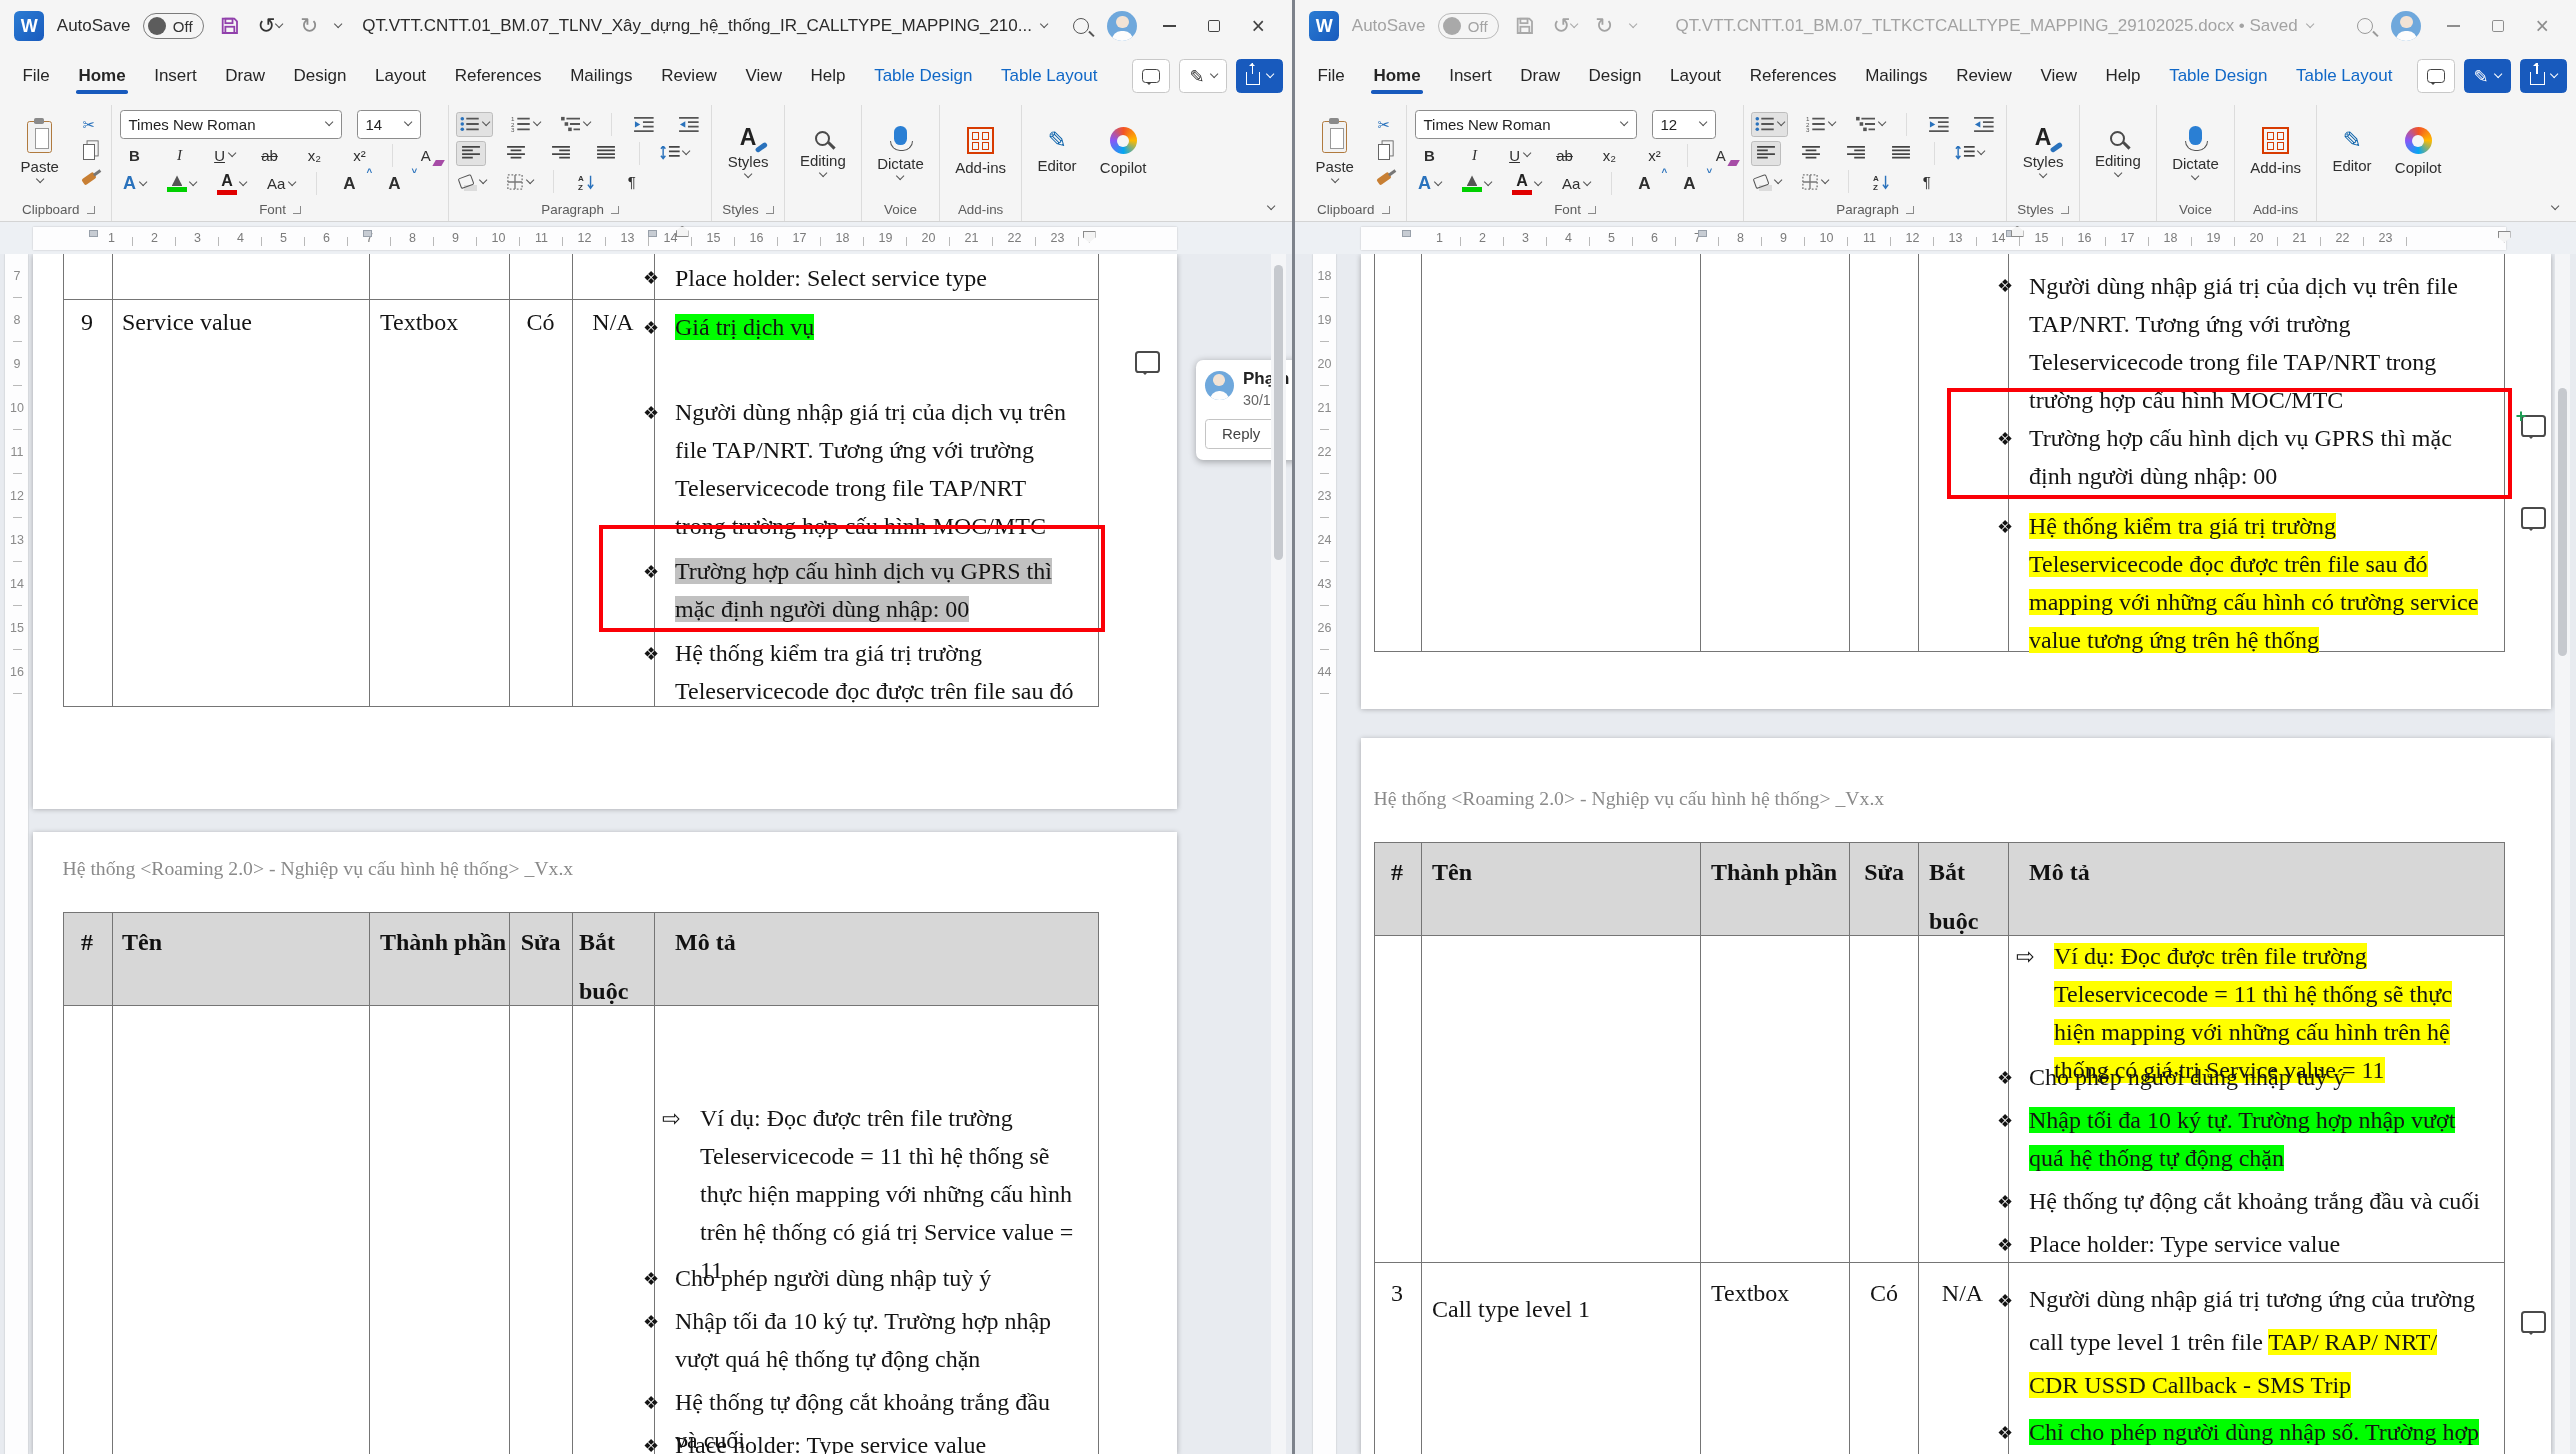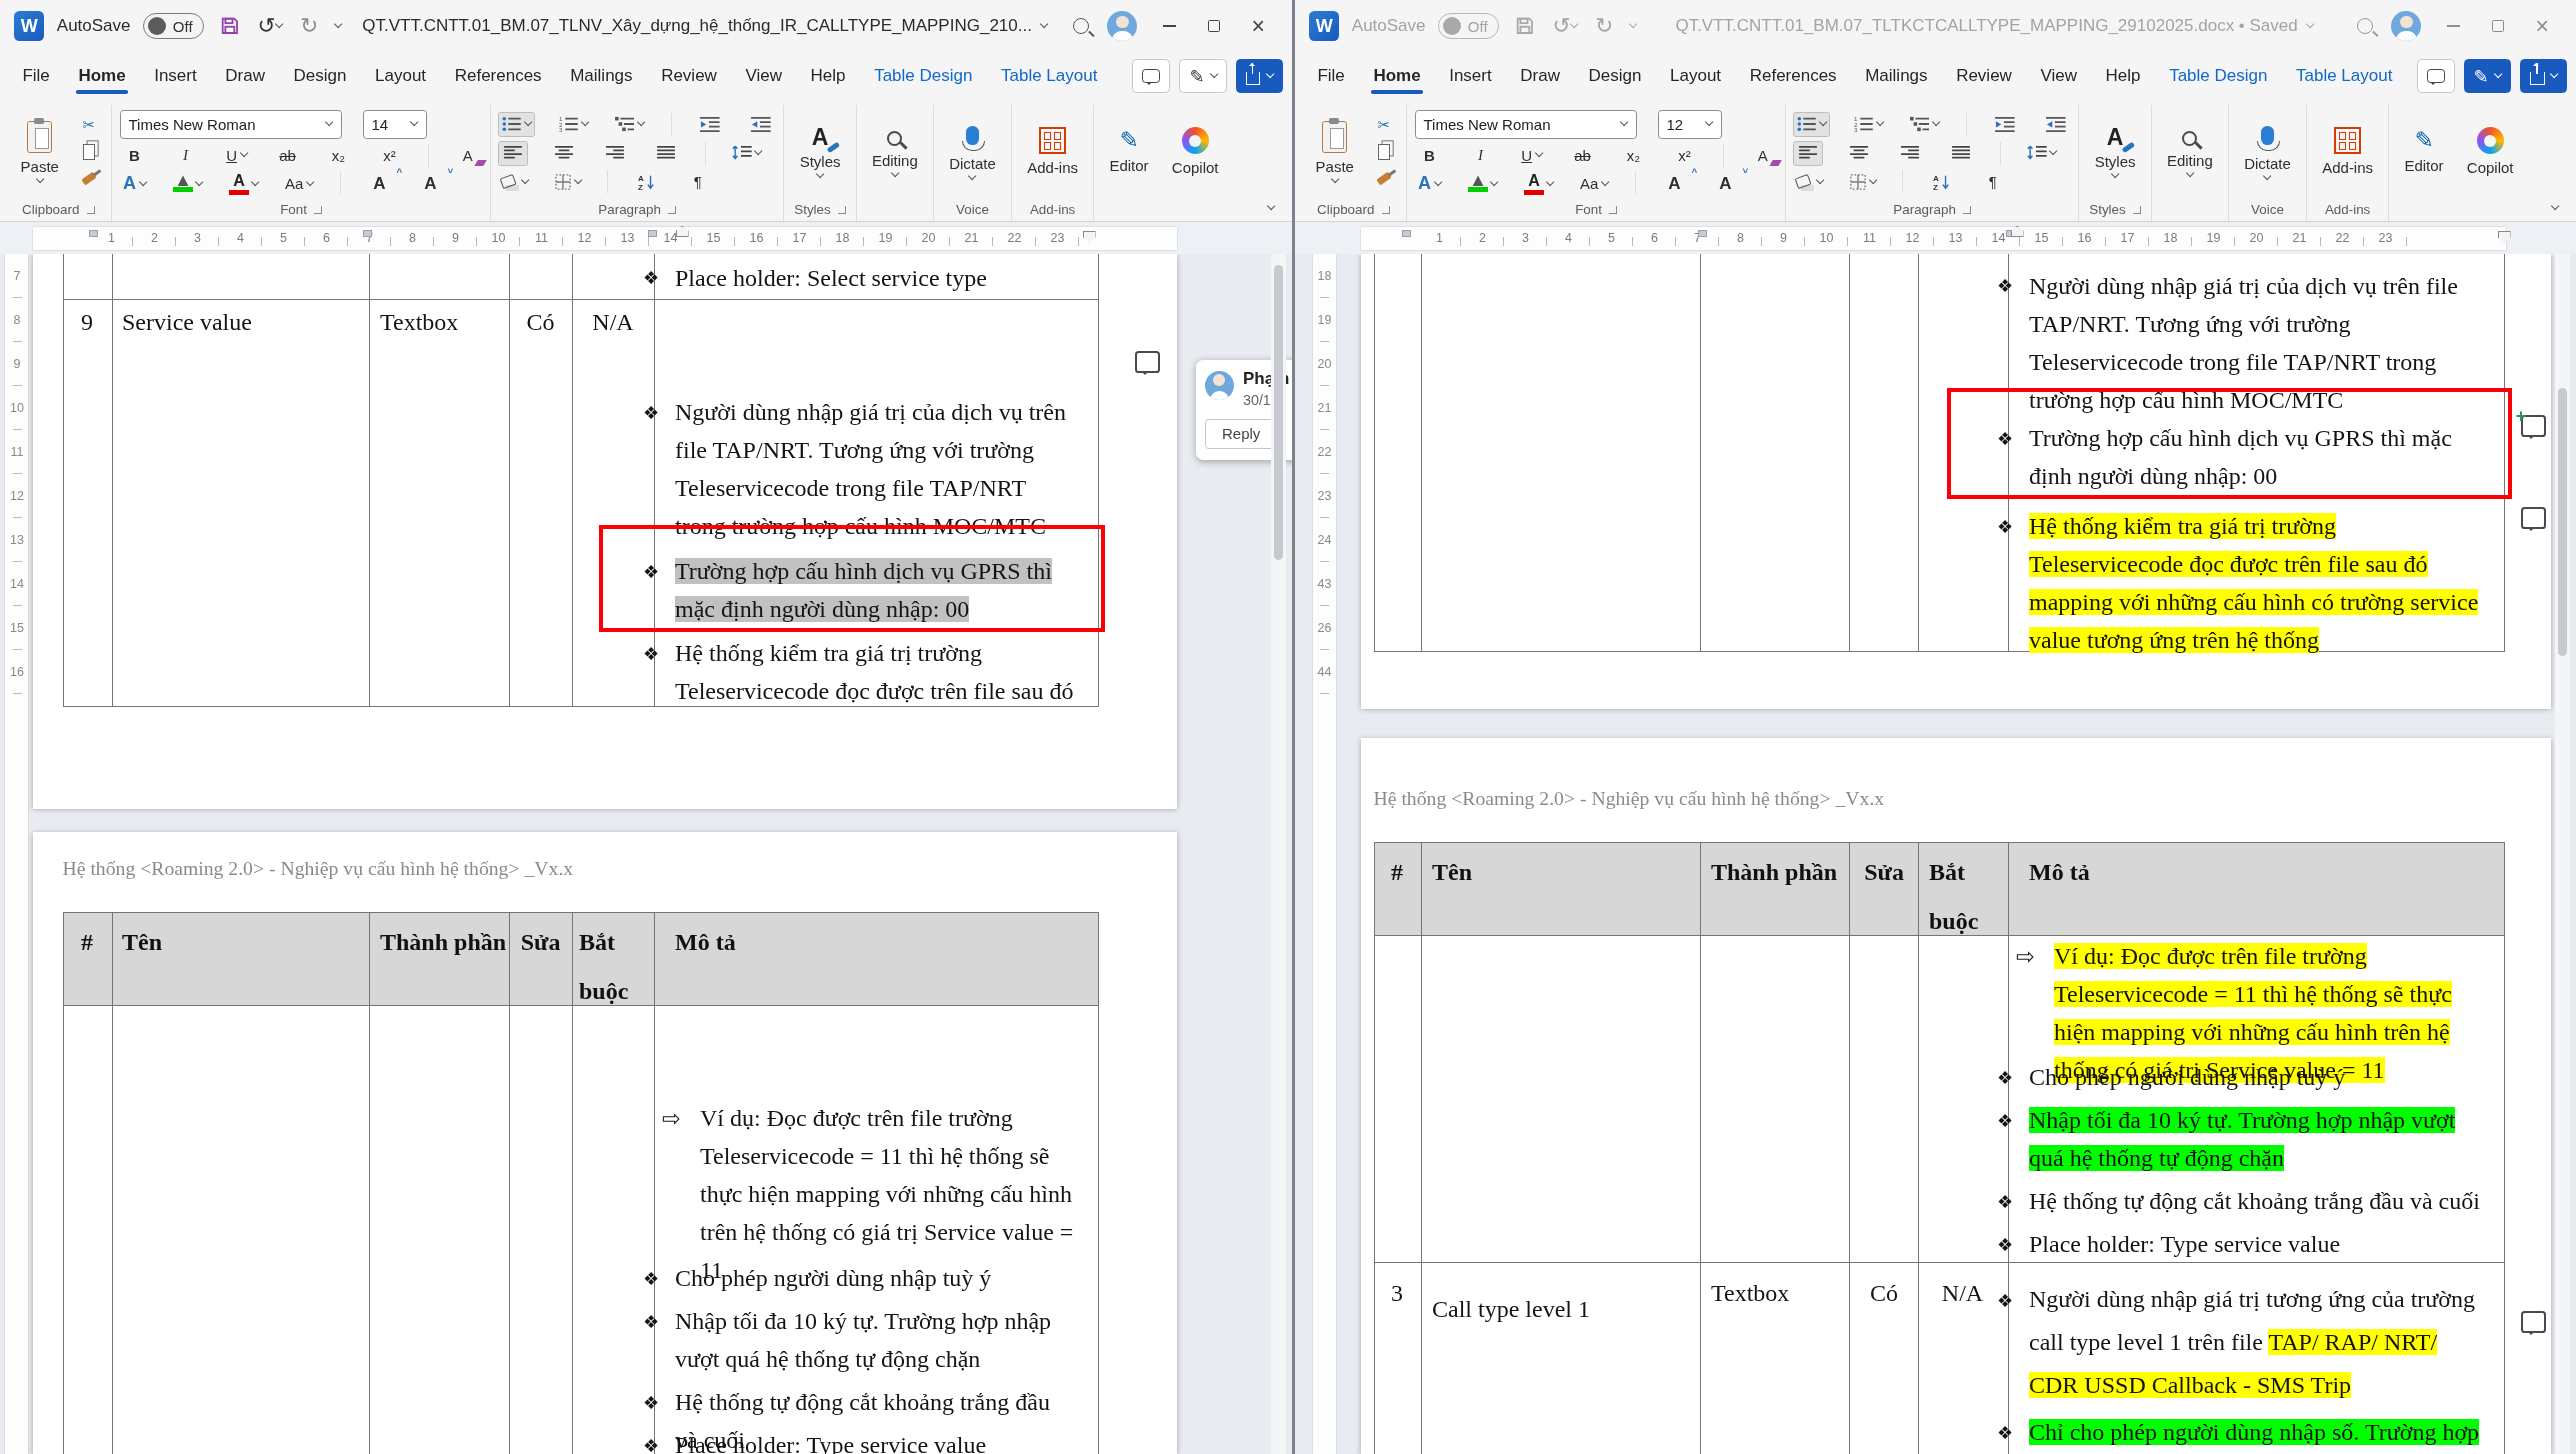--- a/index.html
+++ b/index.html
@@ -61,21 +61,21 @@
   .clipic{width:25px;height:32px;border:1.8px solid #b07a3e;border-radius:2.7px;background:#f2f2f2;position:relative}
   .clipic::before{content:"";position:absolute;left:5.4px;top:-4.5px;width:10.7px;height:6.3px;background:#8a8a8a;border-radius:1.8px}
   .clipic::after{content:"";position:absolute;left:6.3px;top:5.4px;width:12.5px;height:19.7px;background:#fff;border:0.9px solid #999}
   .minicol{display:flex;flex-direction:column;gap:1.8px}
   .sbtn{min-width:30px;height:25px;display:flex;align-items:center;justify-content:center;font-size:15px;color:#2f2f2f;gap:3.6px;padding:0 2.7px;border-radius:2.7px}
   .sbtn.on{background:#e2e2e2;border:0.9px solid #bdbdbd}
   .copyic{width:12.5px;height:16px;border:1.8px solid #666;background:#fff;box-shadow:3.6px -3.6px 0 -0.9px #f5f5f5,3.6px -3.6px 0 0 #666}
   .fpic{width:14.3px;height:7.2px;background:#c87f33;border-radius:1.8px;position:relative;transform:rotate(-35deg)}
   .fpic::after{content:"";position:absolute;right:-7.2px;top:1.8px;width:8px;height:3.6px;background:#777}
   .fontrows{display:flex;flex-direction:column;gap:3.6px;padding-top:2.7px}
-  .frow{display:flex;align-items:center;gap:21px}
+  .frow{display:flex;align-items:center;gap:15px}
   .combo{border:0.9px solid #8c8c8c;border-radius:3.6px;background:#fff;height:29.5px;display:flex;align-items:center;padding:0 8px;font-size:15px;color:#222;gap:9px;justify-content:space-between}
   .bld{font-weight:700}.itl{font-style:italic;font-family:"Liberation Serif",serif}.unl{text-decoration:underline}
   .strk{text-decoration:line-through}
   .aclear{color:#333;position:relative}.aclear::after{content:"";position:absolute;right:-2.7px;bottom:1.8px;width:9px;height:6.3px;background:#a64ca6;transform:skewX(-30deg)}
   .abig{font-weight:700;color:#2a72bc;font-size:18px}
   .penhl{display:flex;flex-direction:column;align-items:center}
   .penhl .nib{width:10.7px;height:10.7px;background:#555;clip-path:polygon(0 100%,100% 100%,50% 0)}
   .cbar{width:19.7px;height:5.4px;margin-top:0.9px}
   .fontA{font-weight:700;font-size:16px;color:#222;display:flex;flex-direction:column;align-items:center;line-height:1}
   .growA{position:relative;font-weight:700;font-size:17px}
@@ -525,20 +525,21 @@
           <div class="vl" style="left:621px;top:0;height:452px"></div>
       <div class="vl" style="left:1065px;top:0;height:452px"></div>
       <div class="hl" style="left:29.5px;top:45px;width:1036px"></div>
       <div class="hl" style="left:29.5px;top:452px;width:1036px"></div>
       <div class="para bl" style="left:642px;top:4.5px;width:403px">Place holder: Select service type</div>
       <div class="cell ctr" style="left:29.5px;top:55px;width:49px">9</div>
       <div class="cell" style="left:89px;top:55px">Service value</div>
       <div class="cell" style="left:347px;top:55px">Textbox</div>
       <div class="cell ctr" style="left:476px;top:55px;width:63px">Có</div>
       <div class="cell ctr" style="left:539px;top:55px;width:82px">N/A</div>
+      <div class="para bl" style="left:642px;top:54px;width:403px"><span class="hlg">Giá trị dịch vụ</span></div>
       <div class="para bl" style="left:642px;top:139px;width:403px">Người dùng nhập giá trị của dịch vụ trên file TAP/NRT. Tương ứng với trường Teleservicecode trong file TAP/NRT trong trường hợp cấu hình MOC/MTC</div>
       <div class="para bl" style="left:642px;top:298px;width:403px"><span class="hgr">Trường hợp cấu hình dịch vụ GPRS thì mặc định người dùng nhập: 00</span></div>
       <div class="para bl" style="left:642px;top:380px;width:403px">Hệ thống kiểm tra giá trị trường Teleservicecode đọc được trên file sau đó</div>
       <div class="redbox" style="left:566px;top:271px;width:506px;height:107px"></div>
       <div class="cmt" style="left:1102px;top:97px"></div>
     </div>
 
     <div class="ccard" style="left:1196px;top:106px;width:134px;height:100px">
       <div class="cavatar"></div>
       <div class="cname">Phạm</div>

